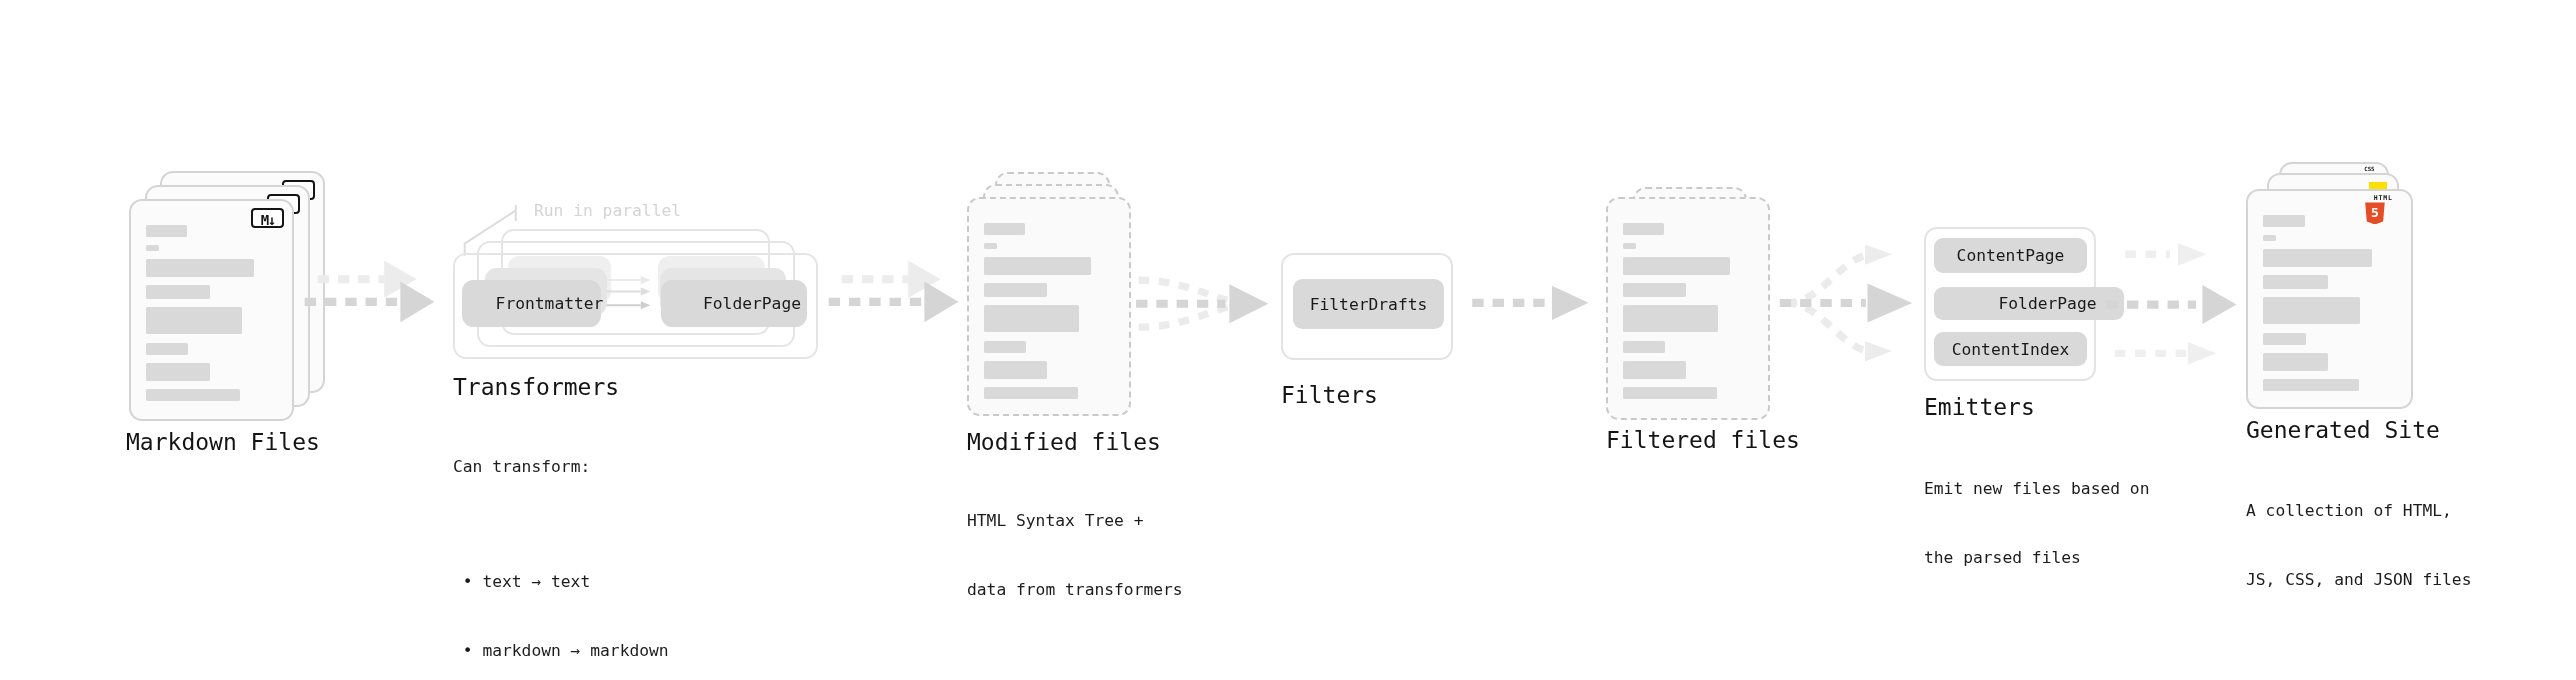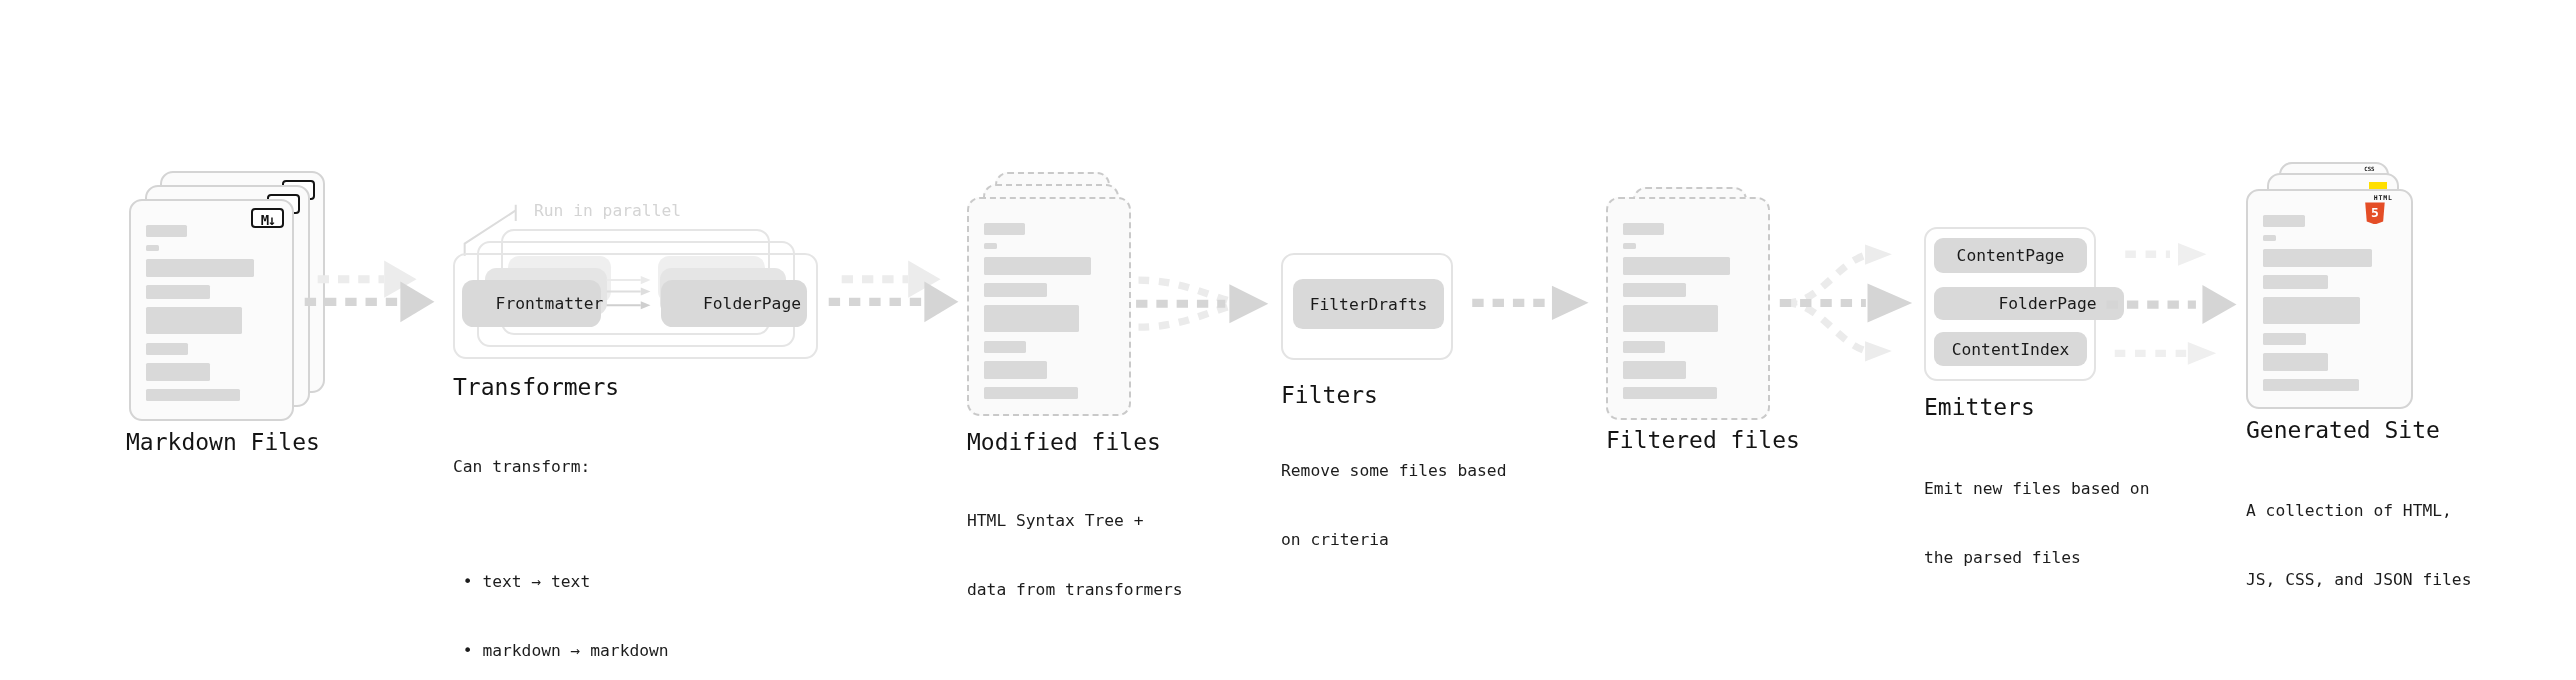--- a/index.html
+++ b/index.html
@@ -150,24 +150,20 @@
   <svg class="abs" style="left:1132px;top:268px;" width="142" height="73" viewBox="0 0 175 90">
     <path d="M 8,15 C 55,15 85,30 118,40" fill="none" stroke="#ebebeb" stroke-width="9" stroke-dasharray="13 12"></path>
     <path d="M 8,73 C 55,73 85,58 118,48" fill="none" stroke="#ebebeb" stroke-width="9" stroke-dasharray="13 12"></path>
     <line x1="5" y1="44" x2="115" y2="44" stroke="#d5d5d5" stroke-width="10" stroke-dasharray="14 11"></line>
     <polygon points="120,20 168,44 120,68" fill="#d5d5d5"></polygon>
   </svg>
 
   <div class="panel" style="left:1281px;top:253px;width:172px;height:107px;"></div>
   <div class="panel-btn" style="left:1293px;top:279px;width:151px;height:50px;">FilterDrafts</div>
   <div class="stage-title" style="left:1281px;top:374px;margin-top:8px;">Filters</div>
-  <div class="stage-sub" style="left:1281px;top:413px;">
-    <div>Remove some files based</div>
-    <div>on criteria</div>
-  </div>
 
   <svg class="abs" style="left:1469px;top:284px;" width="122" height="41" viewBox="0 0 150 50">
     <line x1="4" y1="23" x2="100" y2="23" stroke="#d5d5d5" stroke-width="10" stroke-dasharray="14 11"></line>
     <polygon points="102,2 147,23 102,44" fill="#d5d5d5"></polygon>
   </svg>
 
   <div class="file-card dashed" style="left:1633px;top:187px;width:114px;height:223px;"></div>
   <div class="file-card dashed" style="left:1606px;top:197px;width:164px;height:223px;">
     <div class="bars">
         <div class="bar" style="width: 31%; height: 11.4px;"></div>

